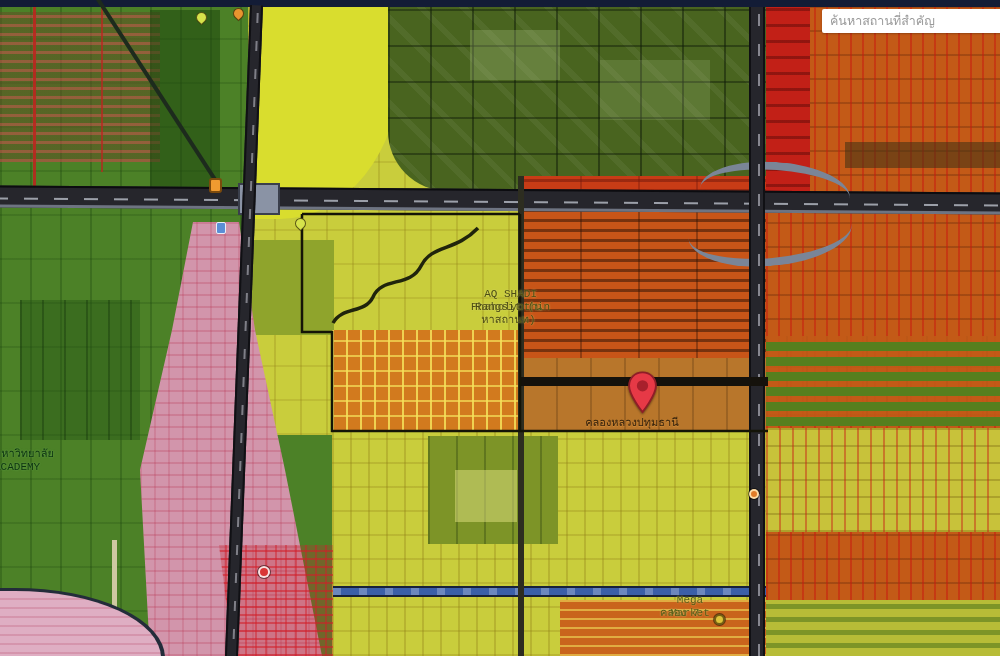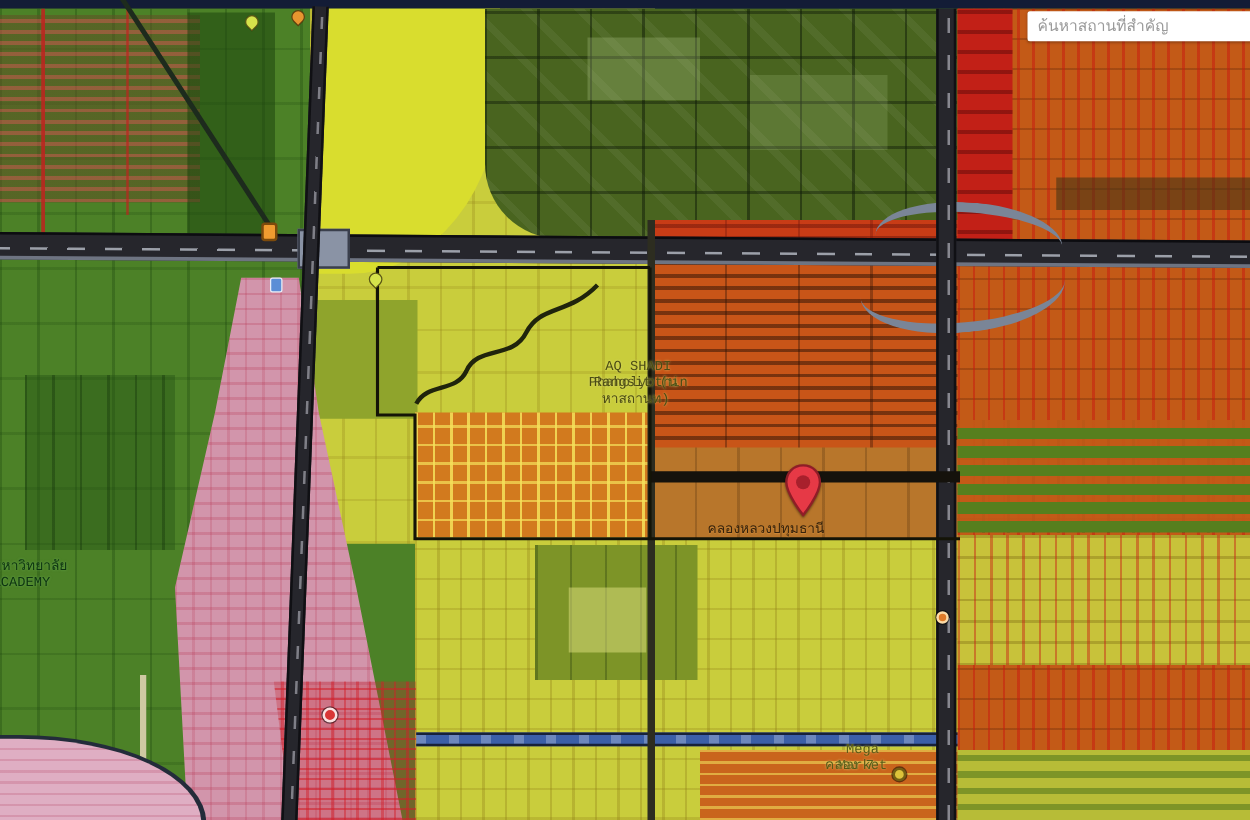--- a/index.html
+++ b/index.html
@@ -133,21 +133,21 @@
   .mk-pin-yel2{left:295px;top:218px;background:#d6e34b;}
   .mk-dot-red{left:258px;top:566px;width:12px;height:12px;background:#d93636;}
   .mk-dot-org{left:749px;top:489px;width:10px;height:10px;background:#e07b28;border-color:rgba(255,230,180,.9);}
   .mk-dot-yel{left:714px;top:614px;width:11px;height:11px;background:#ddc23a;border-color:rgba(90,70,10,.8);}
   .dest-pin{left:626px;top:371px;width:33px;height:43px;filter:drop-shadow(0 1px 1px rgba(0,0,0,.5));}
 
   
   .lbl{font-family:Liberation Mono, monospace;white-space:nowrap;}
   .lbl-project{left:396px;top:288px;width:150px;text-align:center;font-size:11px;line-height:13px;
     color:#4c4c14;text-shadow:0 0 2px rgba(220,220,120,.8);white-space:normal;}
-  .lbl-pin{left:566px;top:413px;width:160px;font-size:11px;color:#35220c;
+  .lbl-pin{left:552px;top:413px;width:160px;text-align:center;font-size:11px;color:#35220c;
     text-shadow:0 1px 1px rgba(255,180,90,.35);}
   .lbl-academy{left:-6px;top:448px;font-size:11px;line-height:13px;color:#0d3310;
     text-shadow:0 0 2px rgba(120,200,110,.6);}
   .lbl-mega{left:600px;top:594px;width:120px;text-align:center;font-size:11px;line-height:13px;
     color:#585a16;text-shadow:0 0 2px rgba(230,230,140,.7);white-space:normal;}
 
   
   .search-box{right:-2px;top:9px;width:180px;height:24px;background:#fff;border:0;border-radius:2px;
     padding:0 8px;font-size:12.5px;color:#555;font-family:"Liberation Sans",sans-serif;
     box-shadow:0 1px 2px rgba(0,0,0,.25);outline:none;}

